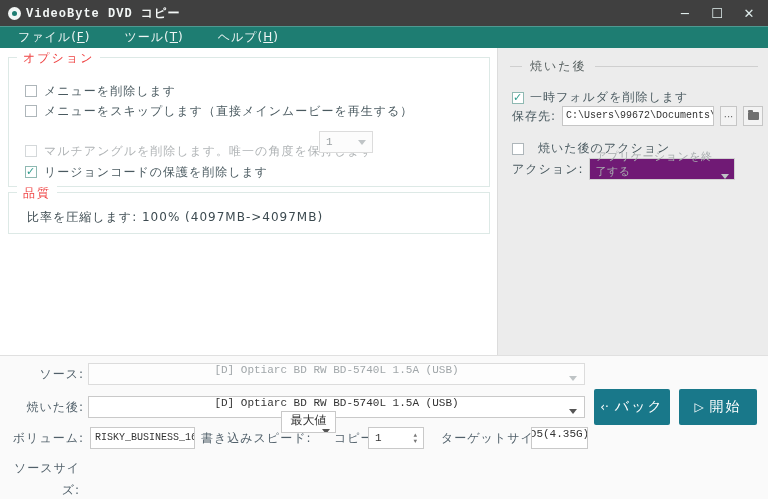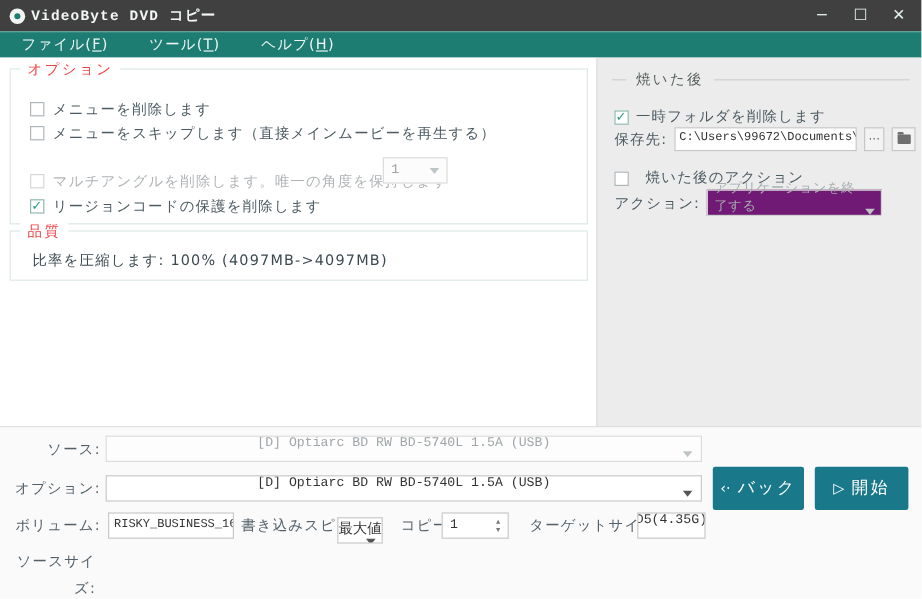--- a/index.html
+++ b/index.html
@@ -160,31 +160,31 @@
   </div>
 
   <div class="bottom-panel">
 
     <div class="b-label" style="left:6px; top:7px;">ソース:</div>
     <div class="combo disabled" style="left:88px; top:7px; width:497px;">
       <span>[D] Optiarc BD RW BD-5740L 1.5A (USB)</span>
       <span class="arrow-down light"></span>
     </div>
 
-    <div class="b-label" style="left:6px; top:40px;">オプション:</div>
+    <div class="b-label" style="left:6px; top:40px;">焼いた後:</div>
     <div class="combo" style="left:88px; top:40px; width:497px;">
       <span>[D] Optiarc BD RW BD-5740L 1.5A (USB)</span>
       <span class="arrow-down"></span>
     </div>
 
     <div class="b-label" style="left:6px; top:71px;">ボリューム:</div>
     <div class="text-input" style="left:90px; top:71px; width:105px;">RISKY_BUSINESS_16X9</div>
 
     <div class="inline-label" style="left:201px; top:71px;">書き込みスピード:</div>
-    <div class="combo" style="left:281px; top:75px; width:38px; padding:0 5px; font-family:'DejaVu Sans',sans-serif; font-size:12px;">
+    <div class="combo" style="left:281px; top:55px; width:55px; padding:0 5px; font-family:'DejaVu Sans',sans-serif; font-size:12px;">
       <span>最大値</span>
       <span class="arrow-down"></span>
     </div>
 
     <div class="inline-label" style="left:334px; top:71px;">コピー:</div>
     <div class="spinner" style="left:368px; top:71px; width:56px;">
       <span>1</span>
       <span class="spin-arrows">
           <span>▲</span>
           <span>▼</span>

